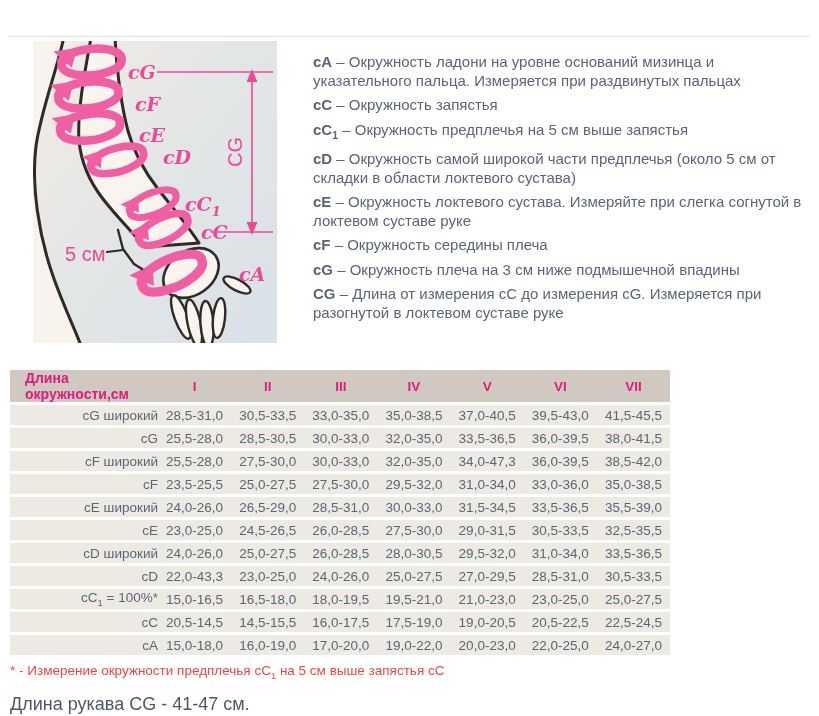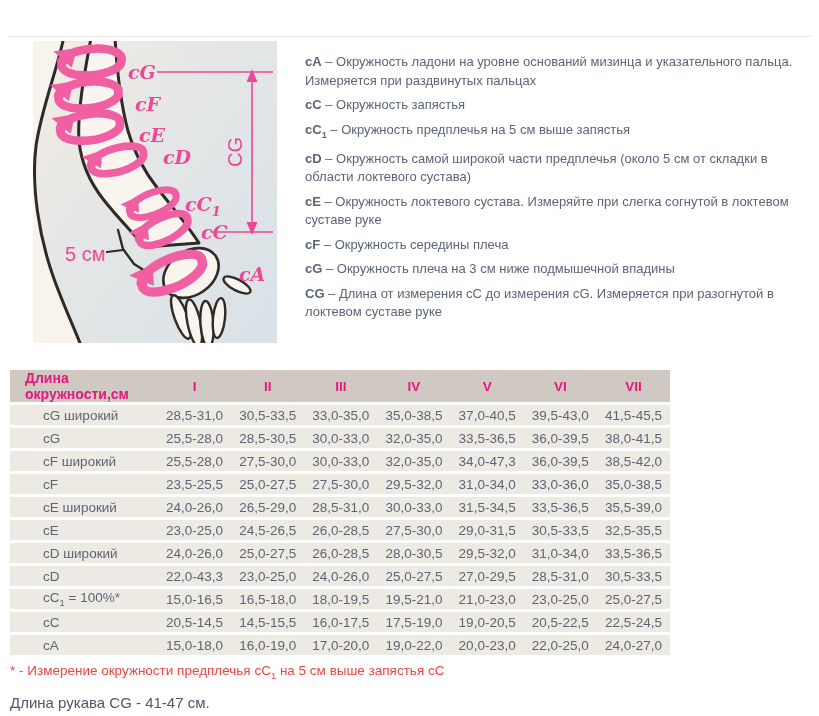--- a/index.html
+++ b/index.html
@@ -8,43 +8,43 @@
     background:#ffffff;
     font-family:"Liberation Sans","DejaVu Sans",sans-serif;
   }
   .topline{position:absolute;left:8px;top:36px;width:803px;height:1px;background:#e4e2e0;}
 
   
   .diagram{position:absolute;left:33px;top:41px;width:244px;height:302px;}
 
   
   .descs{position:absolute;left:297px;top:53px;width:516px;}
-  .desc{margin:0 0 6px 8px;font-size:13px;line-height:18.5px;color:#5b6577;}
+  .desc{margin:0 0 6px 16px;font-size:15px;line-height:18.5px;color:#5b6577;}
   .desc b{font-weight:bold;color:#5b6577;}
   sub{font-size:70%;}
 
   
   .tablewrap{position:absolute;left:10px;top:370px;width:800px;}
   table{border-collapse:separate;border-spacing:0;width:660px;table-layout:fixed;}
   col.labelcol{width:148px;}
   th,td{border-bottom:3px solid #ffffff;padding:0;font-weight:normal;}
   thead th{
     background:#cfc9c2;color:#e3197d;font-weight:bold;height:21px;
     font-size:13.5px;text-align:center;vertical-align:middle;
   }
   thead th.hlabel{text-align:left;padding-left:15px;font-size:14px;}
   tbody td{
     background:#edeae4;height:20px;font-size:13.5px;color:#5b6577;
     text-align:center;vertical-align:middle;
   }
-  tbody td.rowlabel{text-align:left;padding-left:33px;}
+  tbody td.rowlabel{text-align:right;padding-left:0;}
 
   
   .note1{position:absolute;left:10px;top:663px;margin:0;font-size:13.5px;color:#ef4444;}
-  .note2{position:absolute;left:10px;top:694px;margin:0;font-size:15px;color:#4c5868;}
+  .note2{position:absolute;left:10px;top:694px;margin:0;font-size:18px;color:#4c5868;}
 
   
   .band{fill:none;stroke:#f05fa2;stroke-width:8.5;stroke-linecap:round;}
   .pinkfill{fill:#f05fa2;}
   .dim{stroke:#ee4795;stroke-width:1.6;fill:none;}
   .dimhead{fill:#ee4795;}
   .ringlabel{font-family:"DejaVu Serif",serif;font-style:italic;font-weight:bold;
              font-size:19px;fill:#ee4795;}
   .cgtext{font-family:"Liberation Sans",sans-serif;font-size:20px;fill:#ee4795;}
   .outline{stroke:#2f2a26;fill:none;stroke-linecap:round;stroke-linejoin:round;}

